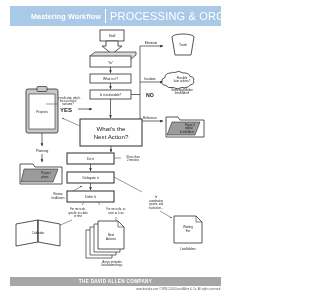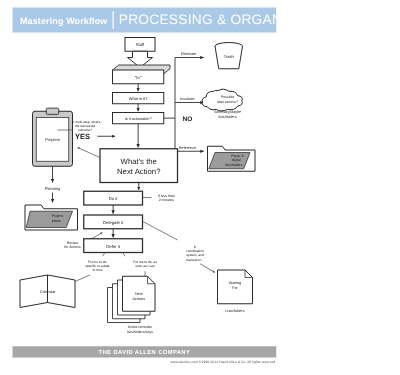--- a/index.html
+++ b/index.html
@@ -11,21 +11,21 @@
     position:relative;
   }
   
   .header{
     position:absolute;left:10px;top:6px;width:211px;height:20px;
     background:#a9c9e6;
     display:flex;align-items:center;
   }
   .hdr-left{
     color:#ffffff;font-weight:bold;font-size:7.2px;
-    letter-spacing:.1px;padding-left:6px;white-space:nowrap;
+    letter-spacing:.1px;padding-left:21px;white-space:nowrap;
   }
   .hdr-div{
     width:1px;height:14px;background:#ffffff;margin:0 4px;flex:none;
   }
   .hdr-right{
     color:#ffffff;font-size:11px;letter-spacing:.2px;white-space:nowrap;
   }
   
   .canvas{position:absolute;left:0;top:26px;width:231px;height:244px;}
   .canvas svg{display:block;}

